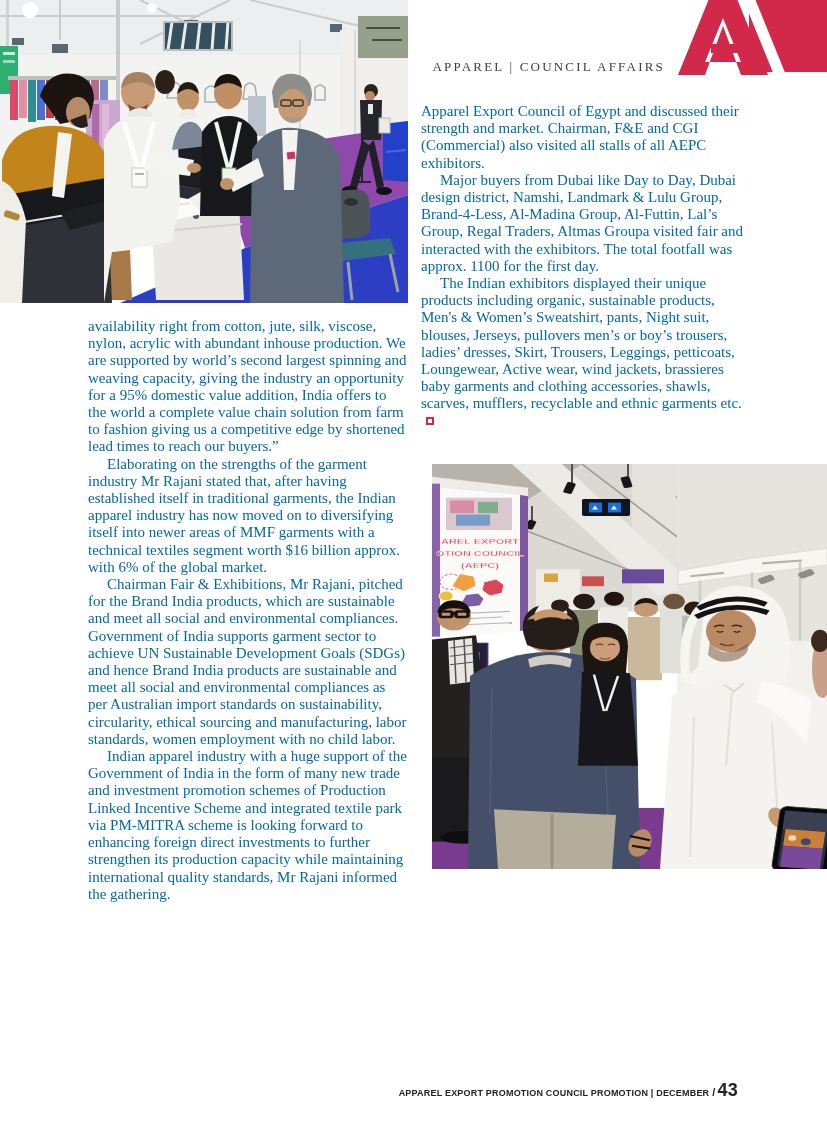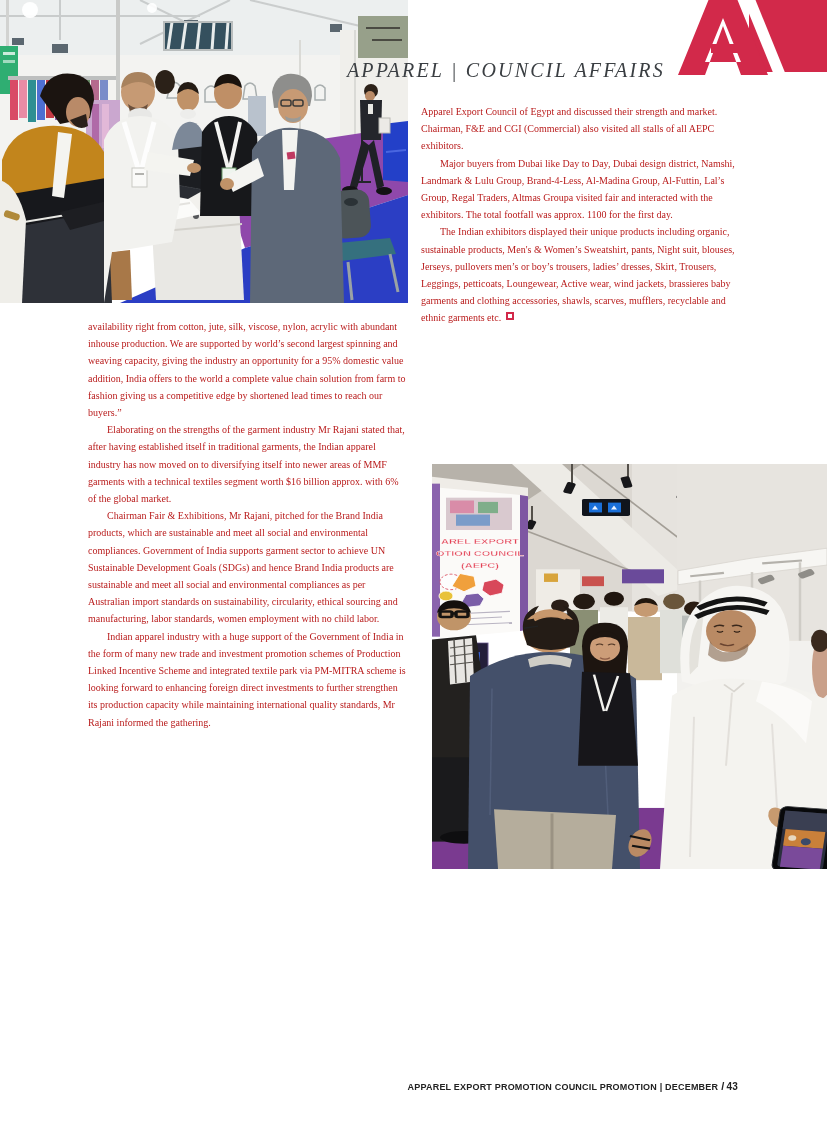--- a/index.html
+++ b/index.html
@@ -6,39 +6,39 @@
   body{width:827px;height:1122px;background:#ffffff;position:relative;overflow:hidden;
        font-family:"Liberation Serif",serif;}
   .page{position:absolute;inset:0;background:#fff;}
 
   
   .photo-top{position:absolute;left:0;top:0;width:408px;height:303px;overflow:hidden;}
   .photo-bottom{position:absolute;left:432px;top:464px;width:395px;height:405px;overflow:hidden;}
   .photo-top svg,.photo-bottom svg{display:block;width:100%;height:100%;}
 
   
-  .header-label{position:absolute;top:59px;right:162px;font-size:20px;letter-spacing:2.2px;
-       color:#3a3e42;white-space:nowrap;font-style:italic;}
+  .header-label{position:absolute;top:59px;right:162px;font-size:13px;letter-spacing:2.2px;
+       color:#3a3e42;white-space:nowrap;}
   .logo{position:absolute;top:0;right:0;width:152px;height:78px;}
 
   
   .col{position:absolute;}
   .col-left{left:88px;top:318px;width:319px;}
   .col-right{left:421px;top:103px;width:325px;}
-  .col p{margin:0;font-size:10px;line-height:17.2px;color:#b91c1c;text-align:left;}
+  .col p{margin:0;font-size:15px;line-height:17.2px;color:#0369a1;text-align:left;}
   .col p.indent{text-indent:19px;}
 
   .end-marker{display:inline-block;width:4px;height:4px;border:2px solid #d2294a;
        background:#fff;margin-left:5px;transform:translateY(-1px);}
 
   
   .footer{position:absolute;top:1080px;right:89px;font-family:"Liberation Sans",sans-serif;
        font-weight:bold;color:#222;font-size:9px;letter-spacing:0.2px;white-space:nowrap;}
   .footer .slash{font-size:11px;margin:0 2px 0 3px;}
-  .footer .page-num{font-size:10px;}
+  .footer .page-num{font-size:18px;}
 </style>
 </head>
 <body>
 
 <div class="page">
 
   <div class="photo-top">
     <svg viewBox="0 0 408 303" preserveAspectRatio="none">
 
       <rect width="408" height="80" fill="#ecefef"></rect>

